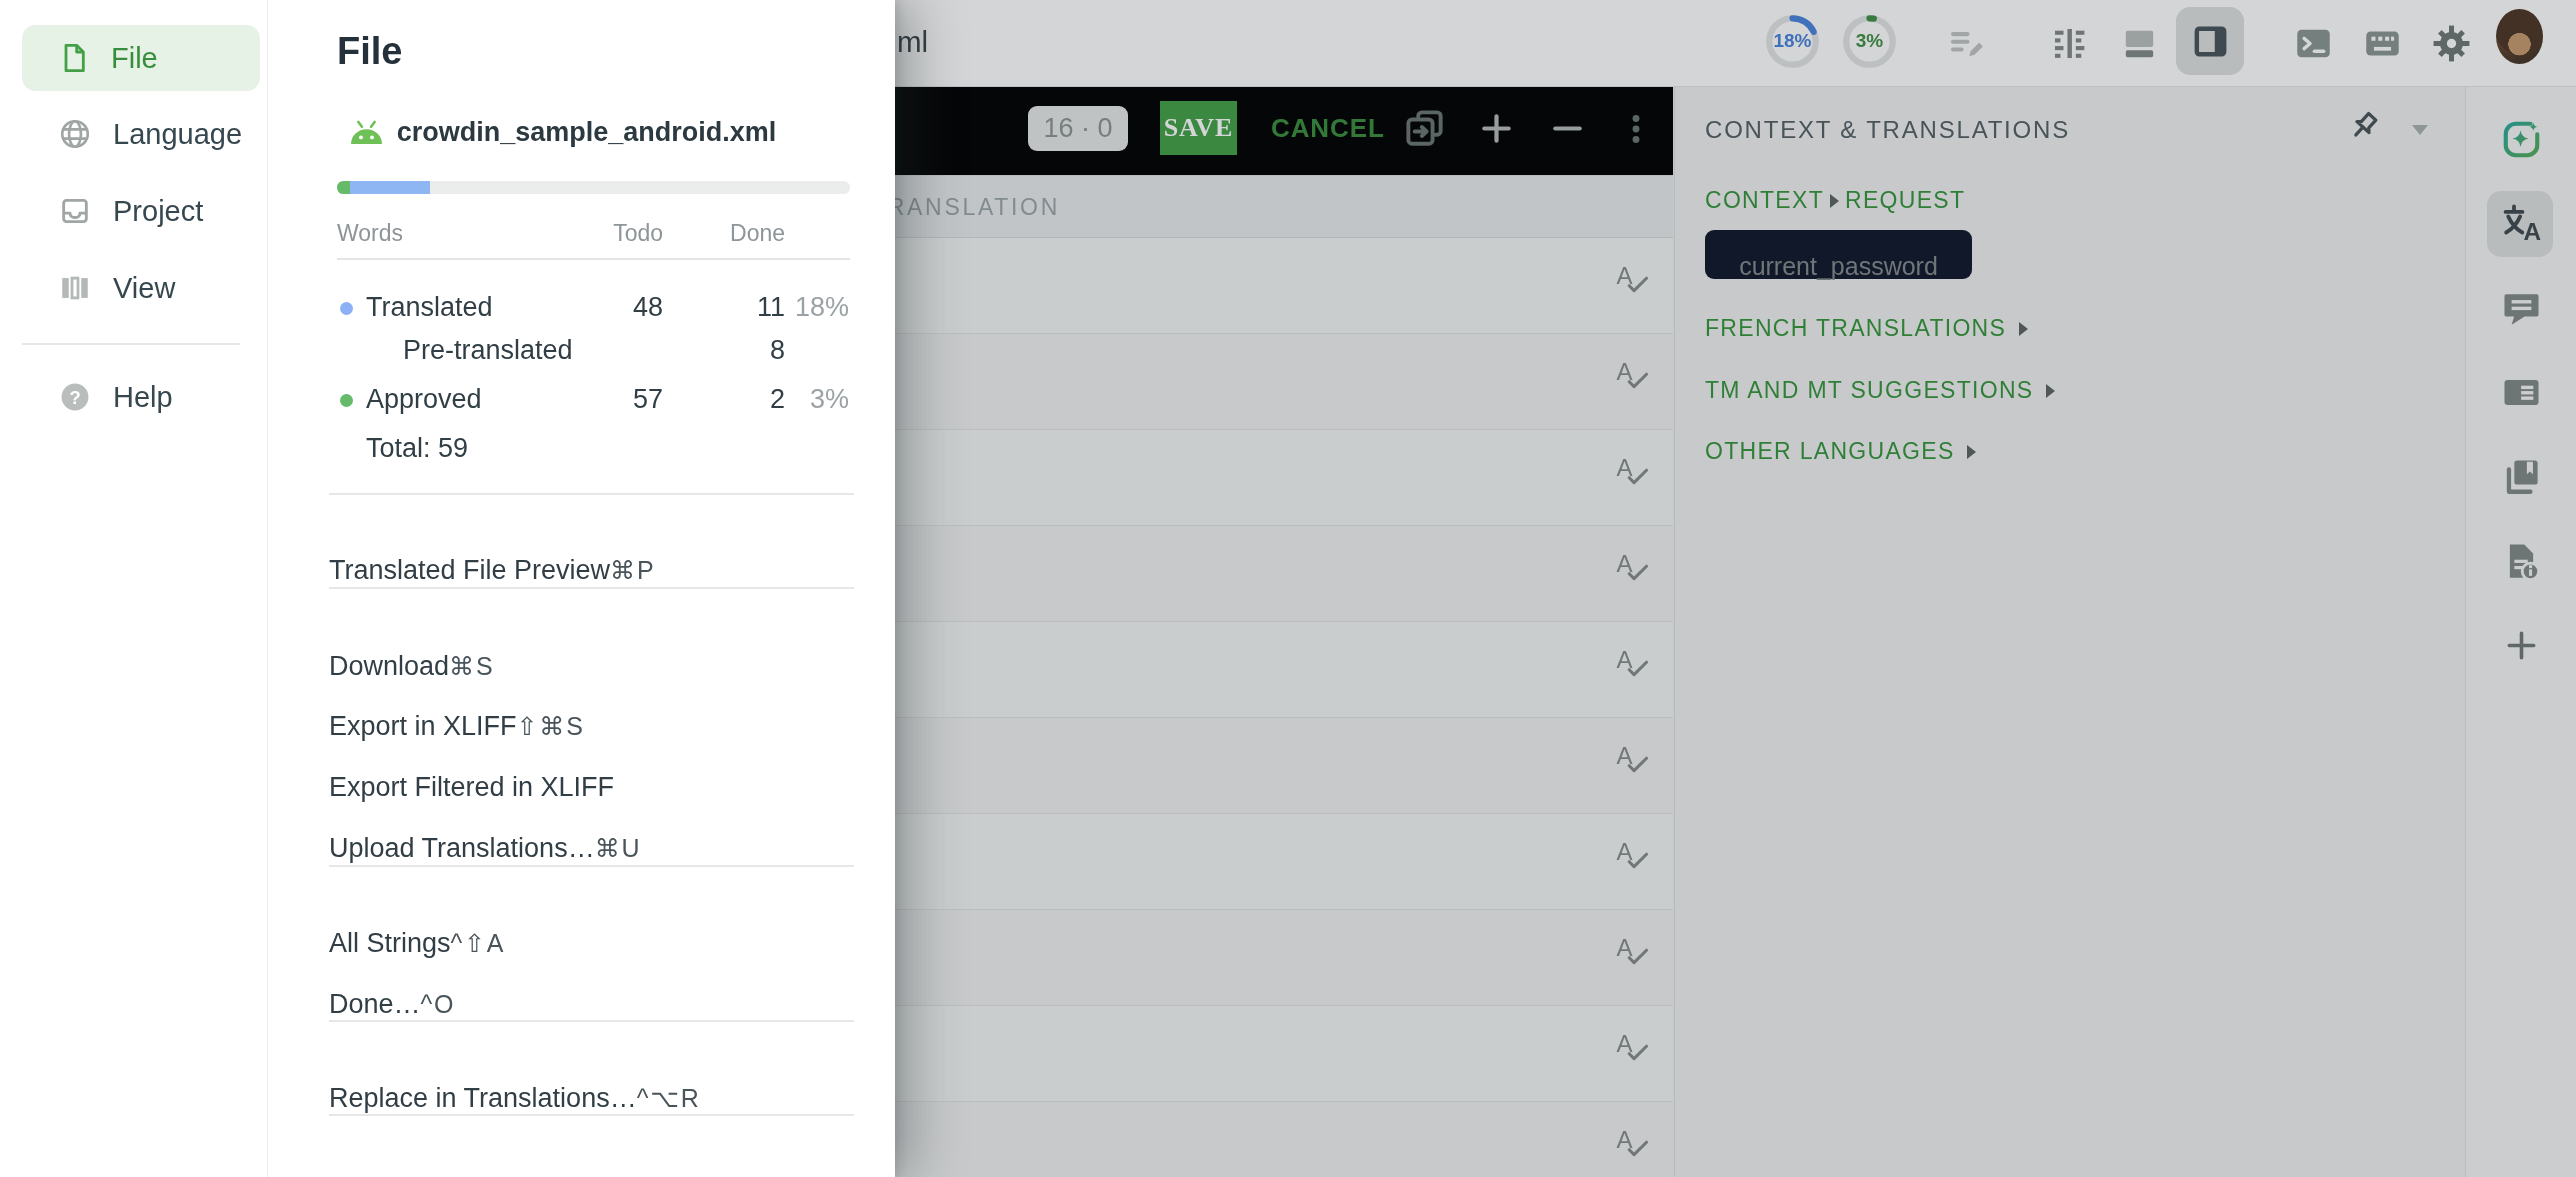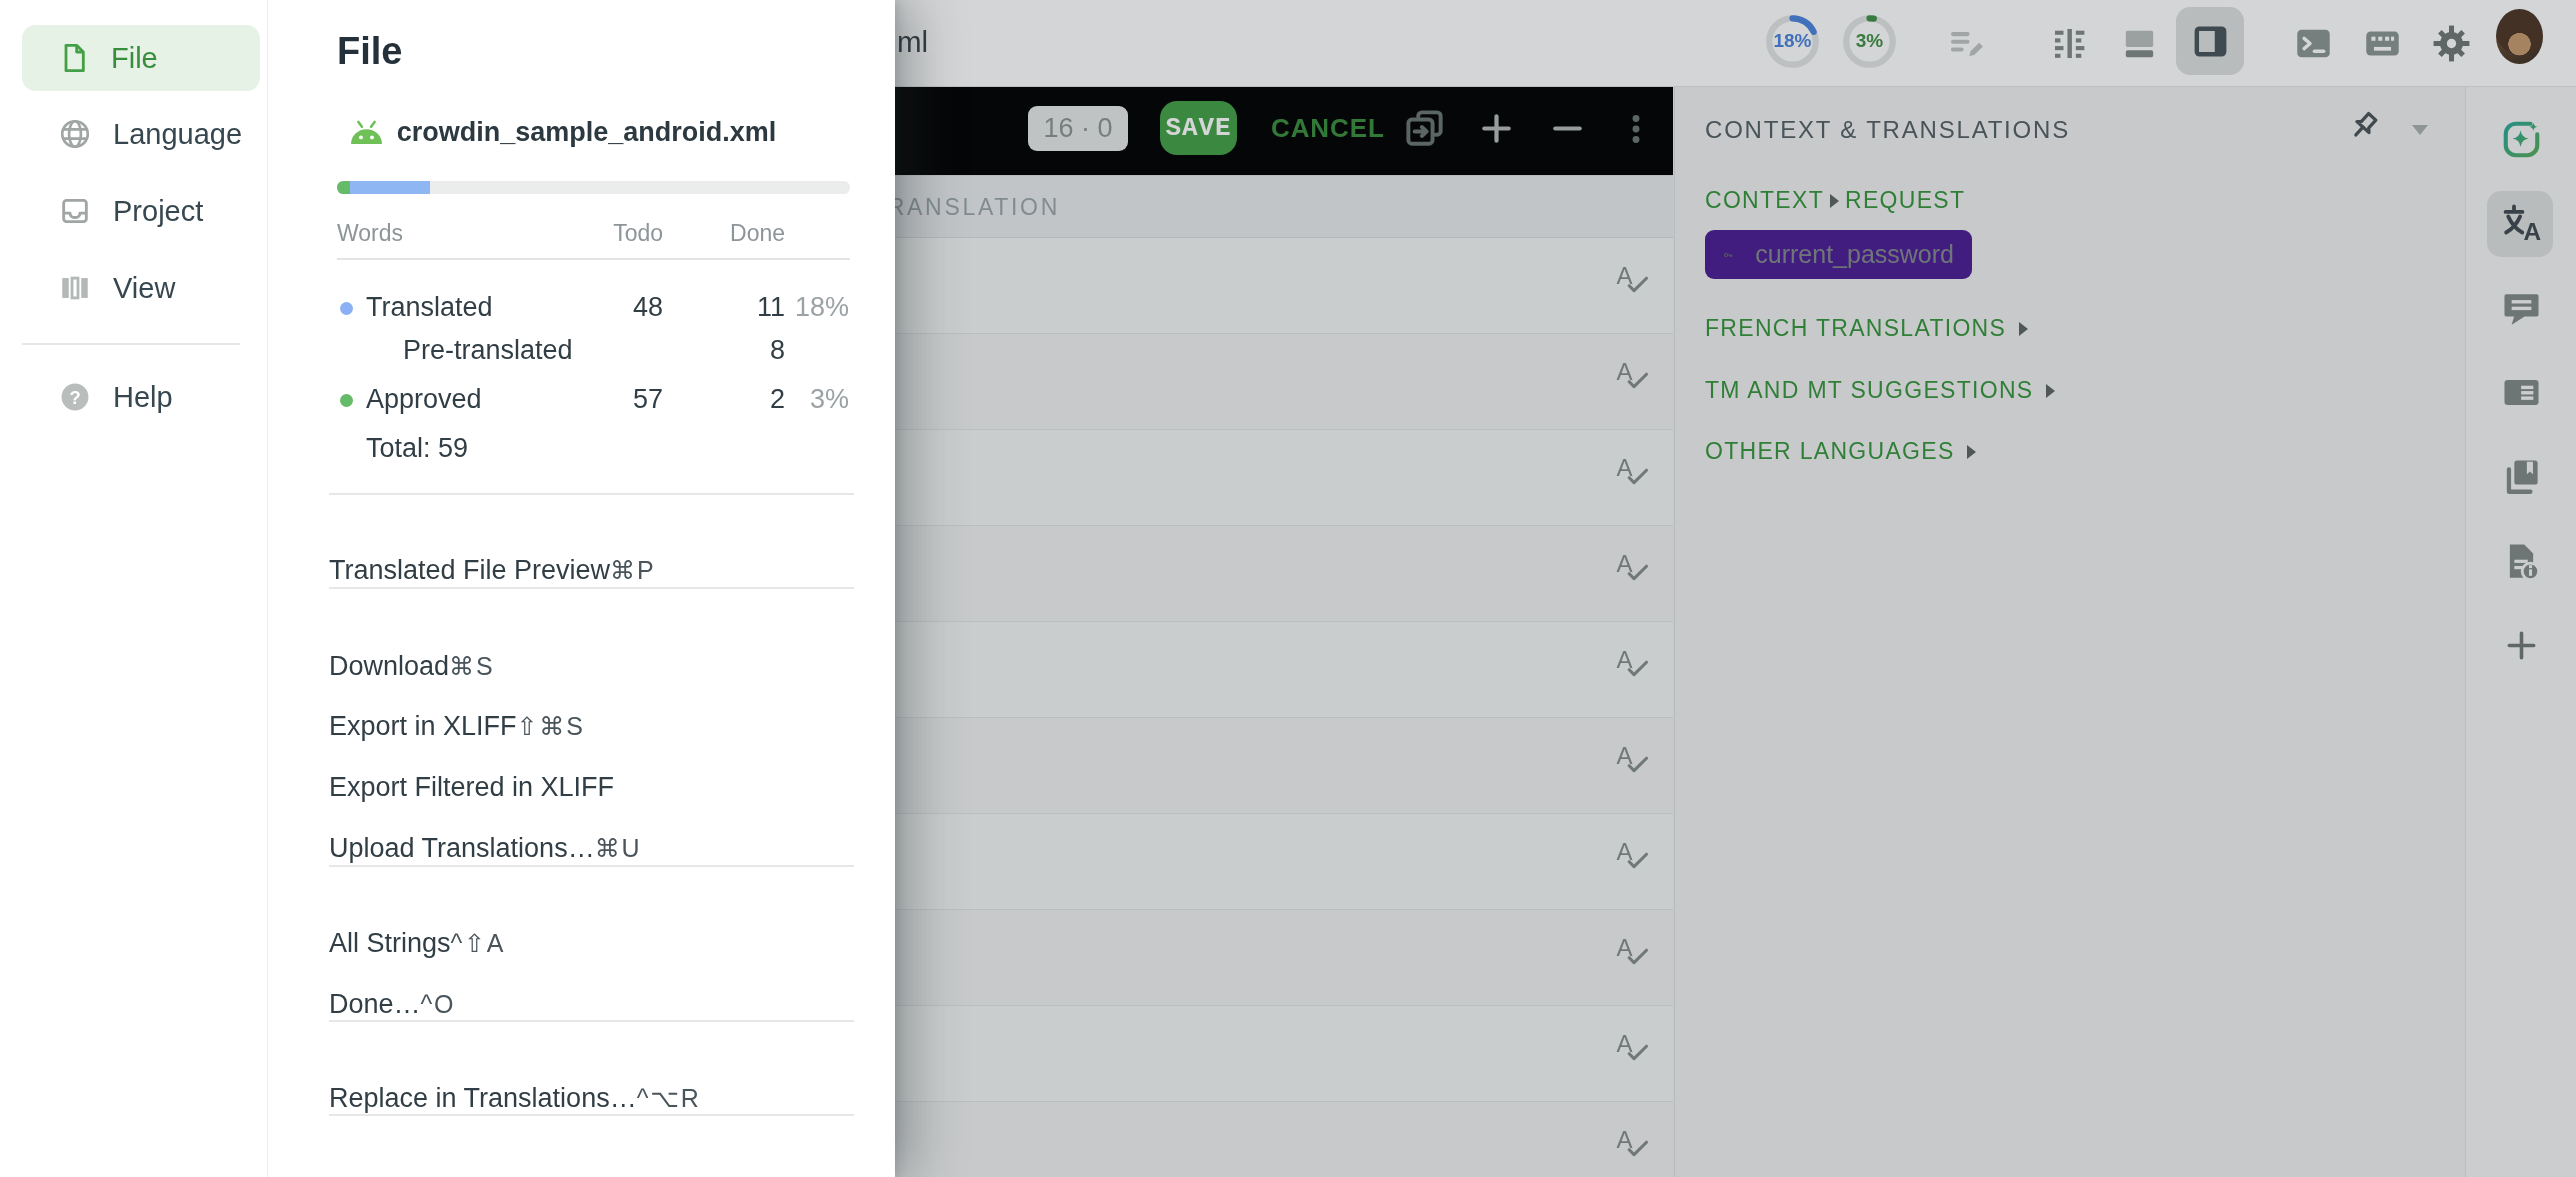--- a/index.html
+++ b/index.html
@@ -9,40 +9,40 @@
 
   
   #editor { position:absolute; inset:0; background:#eef0ef; }
   #topbar { position:absolute; left:0; top:0; width:2576px; height:87px; background:#ffffff; border-bottom:1.8px solid #e2e5e4; }
   #breadcrumb-tail { position:absolute; left:897px; top:25px; font-size:29.5px; font-weight:500; color:#3b4449; }
   .ring { position:absolute; top:11.6px; width:59px; height:59px; }
   .ring .pct { position:absolute; inset:0; display:flex; align-items:center; justify-content:center; font-size:19px; font-weight:bold; }
   #toolbar { position:absolute; left:895px; top:87px; width:778px; height:89px; background:#000000; border-bottom:1.8px solid #dddfde; }
   #counter-pill { position:absolute; left:133px; top:19px; width:100px; height:45px; background:#e7e9e8; border-radius:9px;
      display:flex; align-items:center; justify-content:center; font-size:27px; color:#8d9593; }
-  #save-btn { position:absolute; left:265px; top:14.3px; width:77px; height:54px; background:#43a047; border:none; border-radius:17px;
-     color:#fff; font-size:26px; font-weight:bold; letter-spacing:0.9px; font-family:Liberation Mono, monospace; }
+  #save-btn { position:absolute; left:265px; top:14.3px; width:77px; height:54px; background:#43a047; border:none; border-radius:0;
+     color:#fff; font-size:26px; font-weight:bold; letter-spacing:0.9px; font-family:Liberation Serif, serif; }
   #cancel-btn { position:absolute; left:376px; top:14.3px; height:54px; background:none; border:none; color:#388e3c;
      font-size:26px; font-weight:bold; letter-spacing:0.9px; font-family:inherit; }
   .tb-icon { position:absolute; top:18px; width:47px; height:47px; display:flex; align-items:center; justify-content:center; }
   #grid-header { position:absolute; left:895px; top:176px; width:778px; height:62px; background:#e9eced; border-bottom:1.8px solid #d8dbda; overflow:visible; }
   #grid-header span { position:absolute; left:-24px; top:18px; font-size:23px; letter-spacing:2.7px; color:#9aa6a9; }
   #grid-rows { position:absolute; left:895px; top:238px; width:778px; height:940px; }
   .grid-row { position:relative; width:778px; height:96px; background:#f3f5f4; border-bottom:1.8px solid #e0e3e2; }
   .grid-row.alt { background:#eff1f0; }
   .grid-row svg { position:absolute; left:720px; top:23px; }
 
   #context-panel { position:absolute; left:1674px; top:87px; width:792px; height:1091px; background:#f0f1f1; border-left:1.8px solid #dcdfde;text-decoration:underline; }
   #context-title { position:absolute; left:30px; top:29px; font-size:24px; font-weight:500; letter-spacing:1.8px; color:#546066; }
   .green-link { color:#35953c; font-size:23px; font-weight:500; letter-spacing:1.3px; }
   .tri-right { width:0; height:0; border-left:9.8px solid #5c6660; border-top:7.2px solid transparent; border-bottom:7.2px solid transparent; display:inline-block; }
   .tri-down { width:0; height:0; border-top:10.7px solid #aab1af; border-left:8px solid transparent; border-right:8px solid transparent; display:inline-block; }
   #context-tabs { position:absolute; left:30px; top:100px; display:flex; align-items:center; gap:6px; }
-  #key-chip { position:absolute; left:30px; top:143px; width:267px; height:49px; background:#4c1d95; border-radius:9px;
-     display:flex; align-items:center; gap:22px; padding:0 18px; }
+  #key-chip { position:absolute; left:30px; top:143px; width:267px; height:49px; background:#0f172a; border-radius:9px;
+     display:flex; align-items:center; gap:22px; padding:0 18px;flex-direction:column; }
   #key-chip span { font-size:25px; color:#838b8d; }
   .ctx-section { position:absolute; left:30px; display:flex; align-items:center; gap:12.5px; }
 
   #right-rail { position:absolute; left:2465px; top:87px; width:111px; height:1091px; background:#f4f5f5; border-left:1.8px solid #e0e2e1; }
   .rail-item { position:absolute; left:33px; width:45px; height:45px; display:flex; align-items:center; justify-content:center; }
   #rail-active-bg { position:absolute; left:20.6px; top:104px; width:66px; height:66px; background:#dee0df; border-radius:14.3px; }
 
   #dim-overlay { position:absolute; left:268px; top:0; width:2308px; height:1178px; background:rgba(24,34,39,0.19); z-index:20; }
 
   

